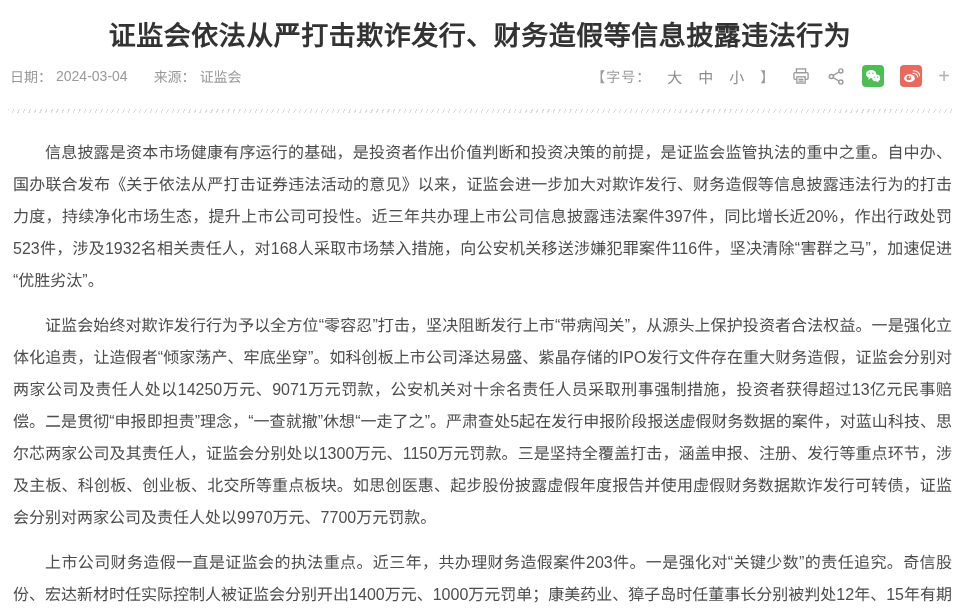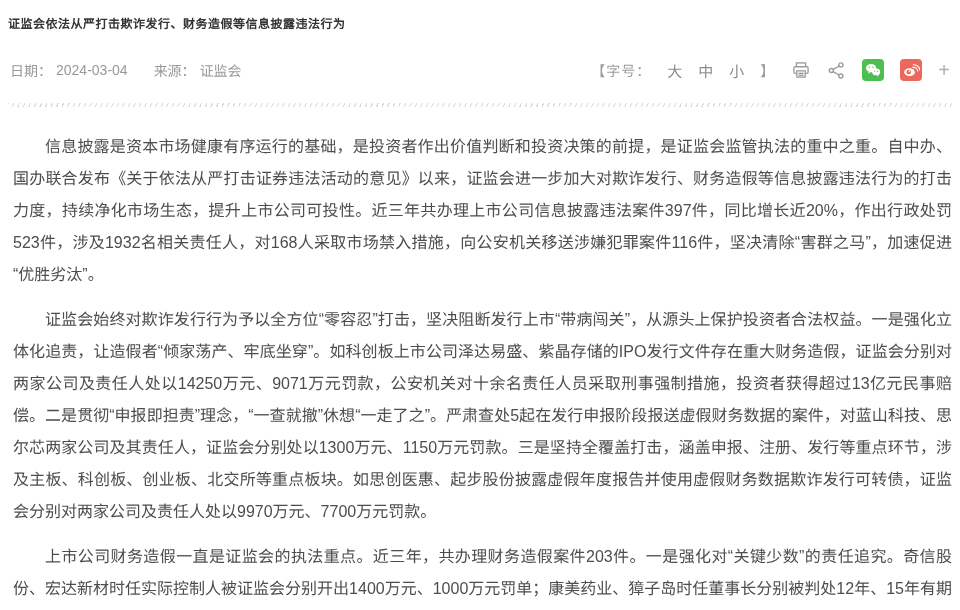--- a/index.html
+++ b/index.html
@@ -9,23 +9,23 @@
     background: #ffffff;
     font-family: "Liberation Sans", "DejaVu Sans", sans-serif;
     overflow: hidden;
   }
   .page {
     width: 960px; height: 610px;
     padding: 12px 8px 0 8px;
     overflow: hidden;
   }
   .page-title {
-    margin: 2px 0 26px 0;
-    text-align: left;
-    font-size: 12px;
+    margin: 2px 0 10px 0;
+    text-align: center;
+    font-size: 27px;
     font-weight: 700;
     color: var(--title-text, #333333);
     letter-spacing: 0.5px;
   }
   .meta-bar {
     display: flex;
     align-items: center;
     justify-content: space-between;
     height: 26px;
     font-size: 14px;

